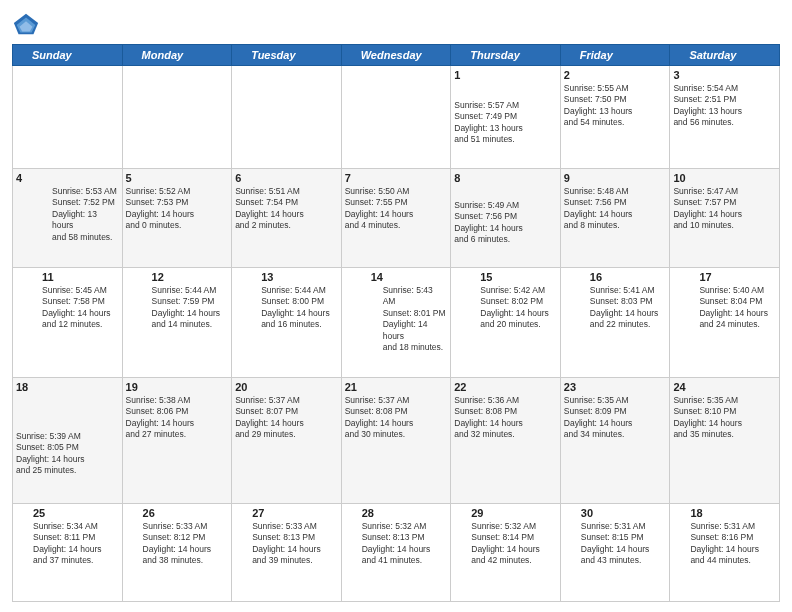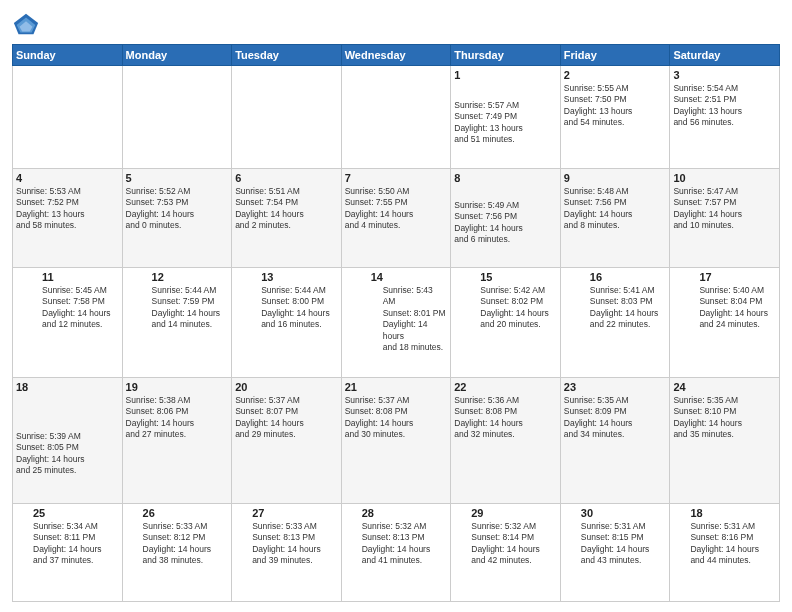--- a/index.html
+++ b/index.html
@@ -65,23 +65,24 @@
       border: 1px solid #ccc;
       border-collapse: collapse;
       width: 100%;
       table-layout: fixed;
     }
     .calendar th {
       background: #2a6db5;
       color: #fff;
       font-size: 11px;
       font-weight: bold;
-      padding: 4px 3px;
+      padding: 4px 19px;
       text-align: left;
       border: 1px solid #1a5a9a;
+      font-style: italic;
     }
     .calendar td {
       border: 1px solid #ccc;
       vertical-align: top;
       padding: 3px 3px;
       font-size: 9px;
       color: #333;
       background: #fff;
       height: 80px;
     }
@@ -175,21 +176,21 @@
             <span class="day-number">3</span>
             <div class="day-info" style="white-space: pre-line;">Sunrise: 5:54 AM
 Sunset: 2:51 PM
 Daylight: 13 hours
 and 56 minutes.</div>
           </td>
         </tr>
         <tr class="row-2">
           <td>
             <span class="day-number">4</span>
-            <div class="day-info" style="white-space: pre-line;">Sunrise: 5:53 AM
+            <div class="day-info" style="white-space: pre-line; margin-left: 36px;">Sunrise: 5:53 AM
 Sunset: 7:52 PM
 Daylight: 13 hours
 and 58 minutes.</div>
           </td>
           <td>
             <span class="day-number">5</span>
             <div class="day-info" style="white-space: pre-line;">Sunrise: 5:52 AM
 Sunset: 7:53 PM
 Daylight: 14 hours
 and 0 minutes.</div>

